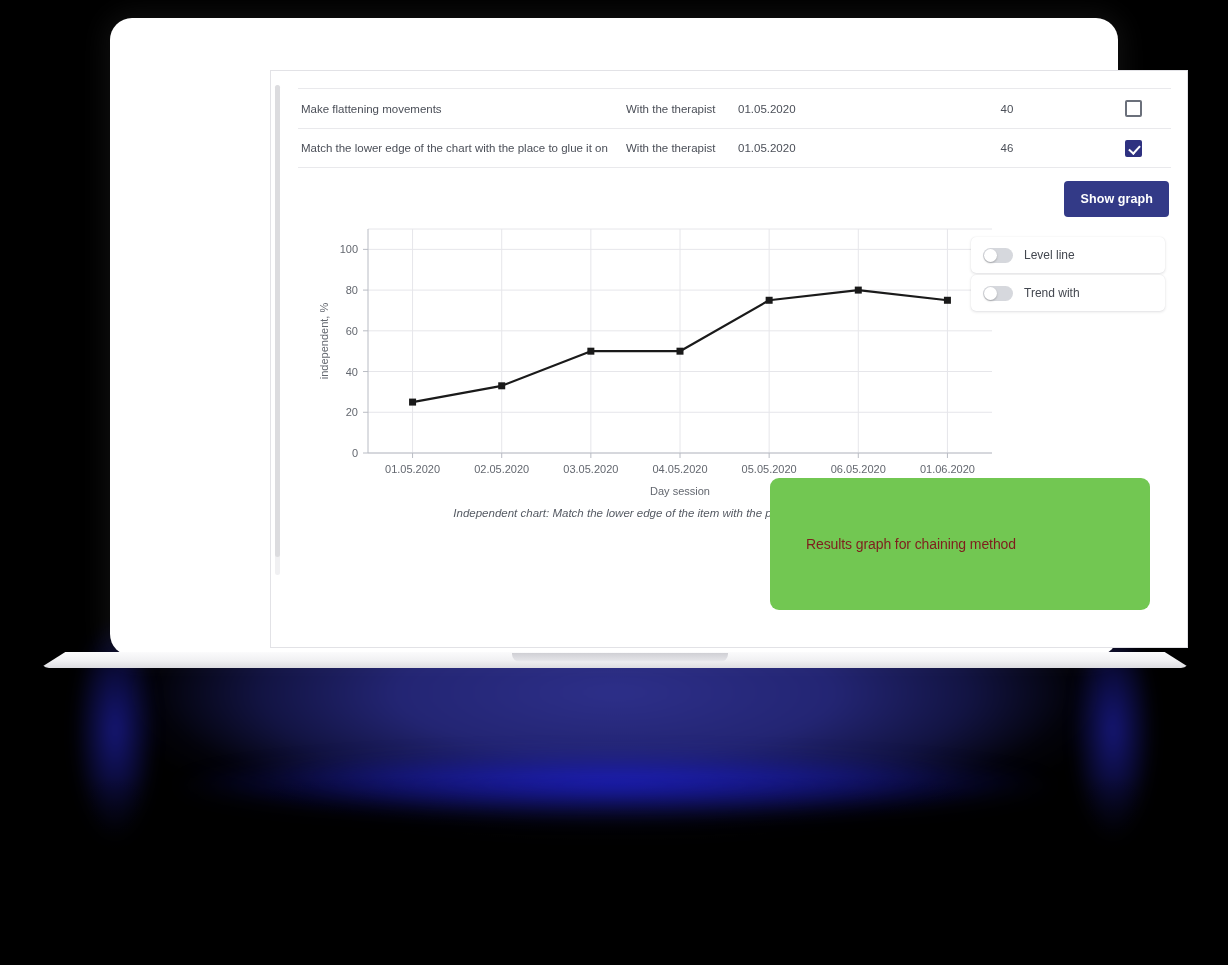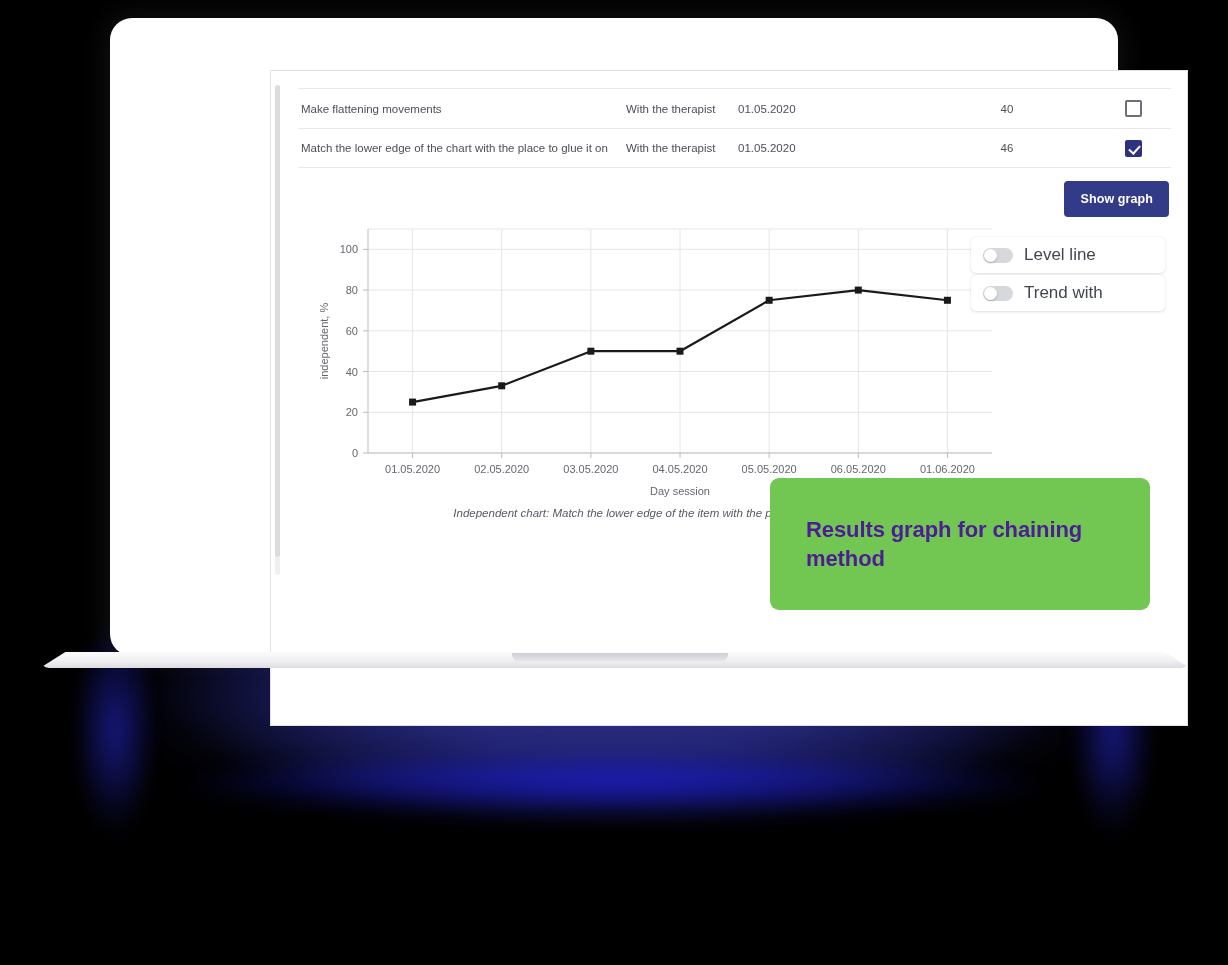--- a/index.html
+++ b/index.html
@@ -86,21 +86,21 @@
     left: 512px; top: 653px;
     width: 216px; height: 9px;
     background: linear-gradient(to bottom, #cfcfd4 0%, #e2e2e6 75%, #eeeef1 100%);
     border-radius: 0 0 8px 8px;
   }
 
   
   .app-card {
     position: absolute;
     left: 160px; top: 52px;
-    width: 918px; height: 656px;
+    width: 918px; height: 578px;
     background: #ffffff;
     border: 1px solid #e2e2e6;
   }
 
   .scroll-track {
     position: absolute;
     left: 4px; top: 14px;
     width: 5px; height: 490px;
     background: #f0f0f2;
     border-radius: 3px;
@@ -217,39 +217,39 @@
     content: "";
     position: absolute;
     left: 1px; top: 1px;
     width: 13px; height: 13px;
     background: #ffffff;
     border-radius: 50%;
     box-shadow: 0 1px 2px rgba(0,0,0,0.25);
   }
   .toggle-label {
     margin-left: 11px;
-    font-size: 17px;
+    font-size: 12px;
     color: #43474f;
   }
 
   
   .callout {
     position: absolute;
     left: 770px; top: 478px;
     width: 380px; height: 132px;
     background: #72c752;
     border-radius: 9px;
     display: flex;
     align-items: center;
     padding: 0 36px;
   }
   .callout-text {
-    color: #4c1d95;
-    font-size: 22px;
-    font-weight: bold;
+    color: #7f1d1d;
+    font-size: 14px;
+    font-weight: normal;
     line-height: 1.32;
     letter-spacing: -0.1px;
   }
 </style>
 </head>
 <body>
 
 <div id="stage">
 
   <div class="glow-wrap">

